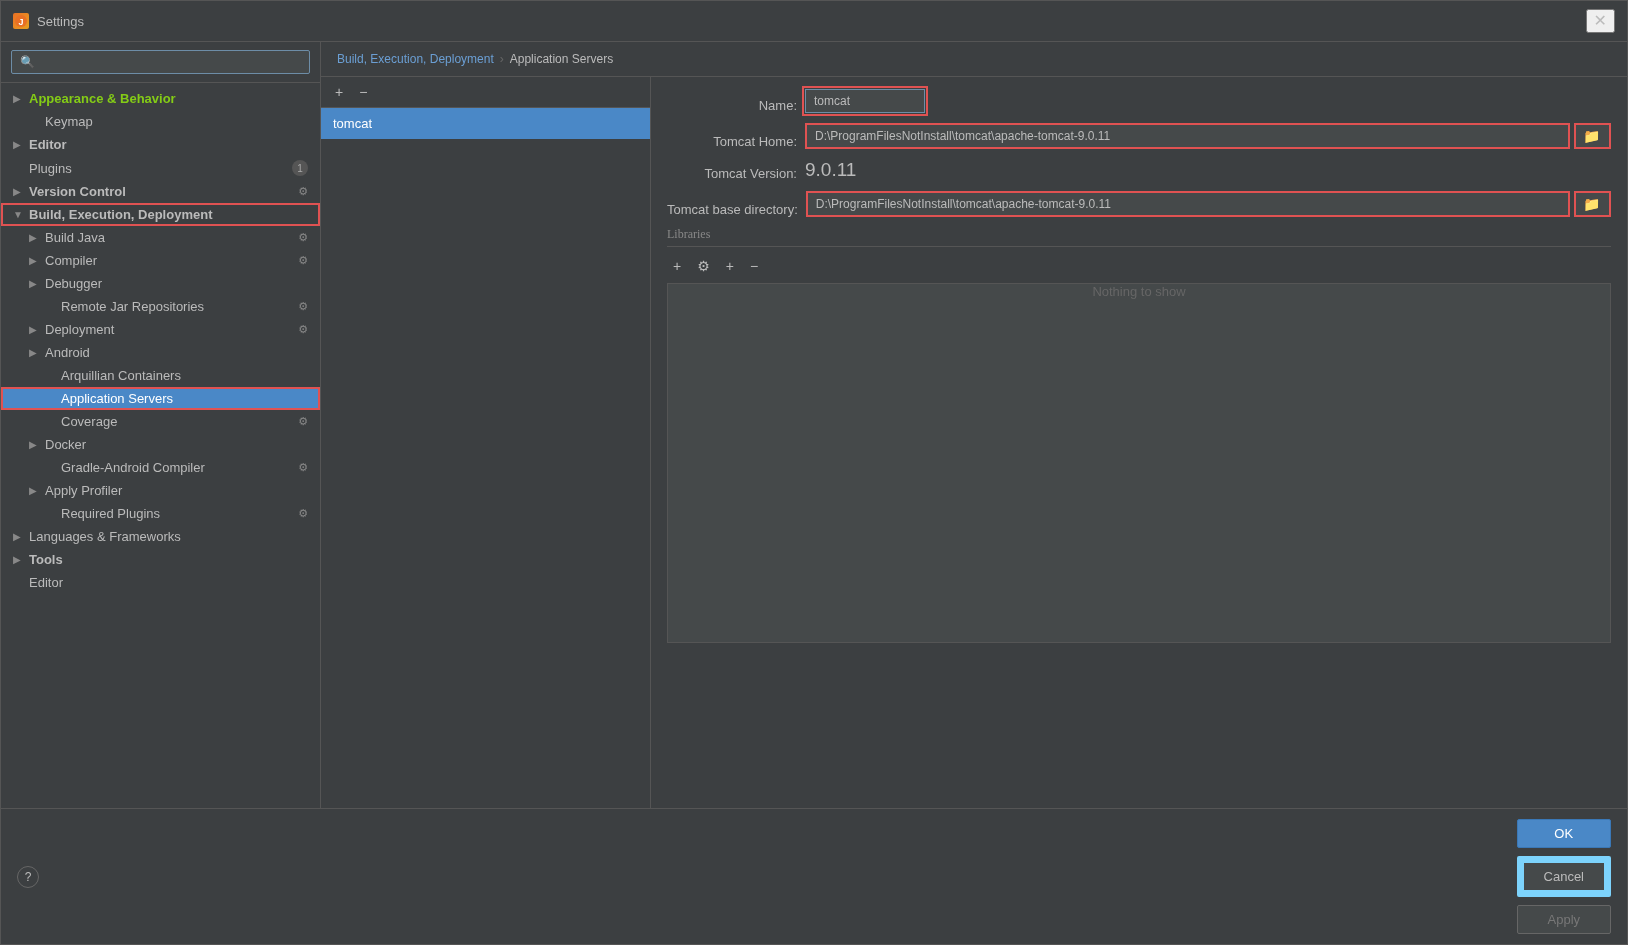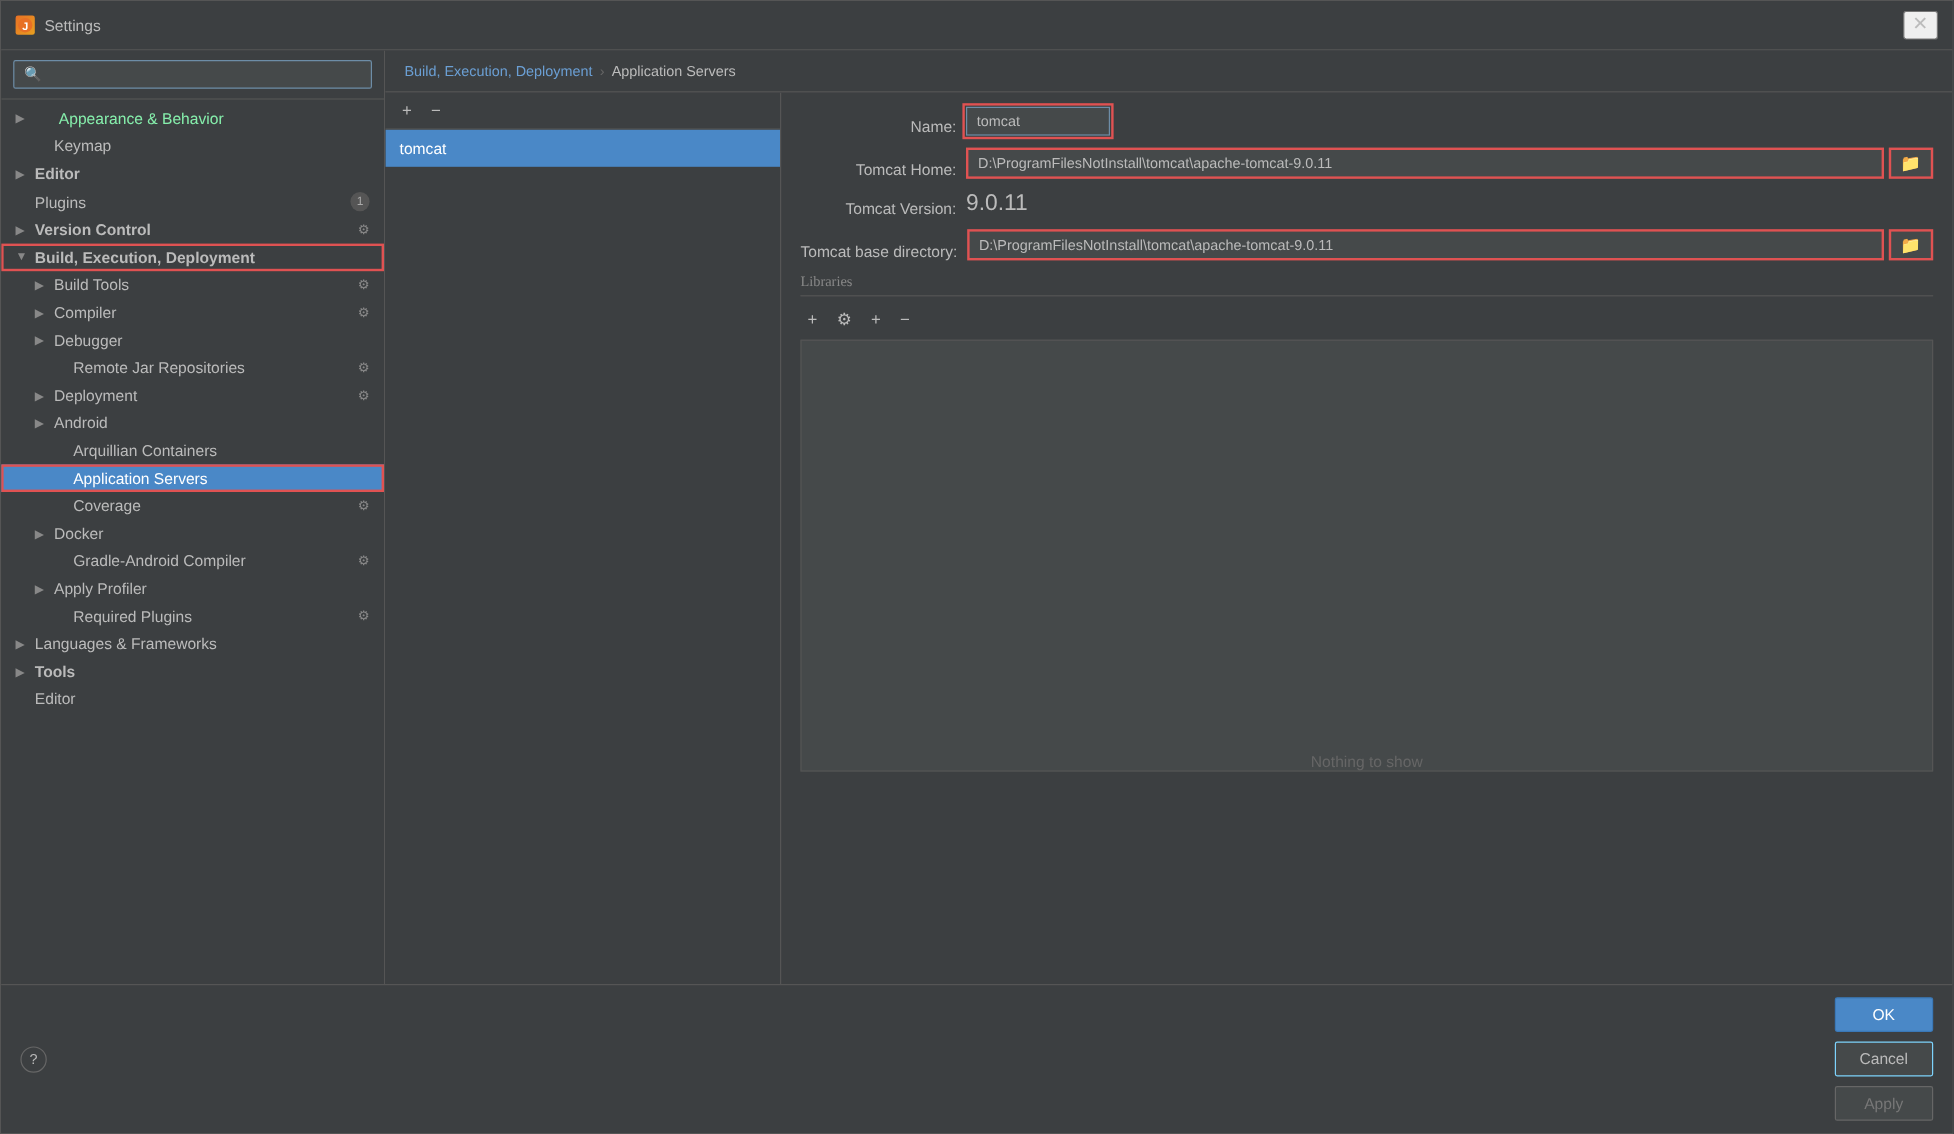--- a/index.html
+++ b/index.html
@@ -266,21 +266,21 @@
       display: flex;
       gap: 4px;
       padding: 4px 0;
       margin-bottom: 4px;
     }
     .lib-area {
       background: #45494a;
       border: 1px solid #555;
       min-height: 360px;
       display: flex;
-      align-items: flex-end;
+      align-items: flex-start;
       justify-content: center;
       color: #666;
       font-size: 13px;
     }
     
     .bottom-bar {
       display: flex;
       align-items: center;
       justify-content: space-between;
       padding: 10px 16px;
@@ -309,21 +309,21 @@
       background: #4a88c7;
       border: 1px solid #3a78b7;
       color: #fff;
       padding: 6px 24px;
       cursor: pointer;
       font-size: 13px;
       border-radius: 2px;
     }
     .btn-cancel {
       background: #45494a;
-      border: 1px solid #7dd3fc;
+      border: 7px solid #7dd3fc;
       color: #bbb;
       padding: 6px 20px;
       cursor: pointer;
       font-size: 13px;
       border-radius: 2px;
     }
     .btn-apply {
       background: #45494a;
       border: 1px solid #666;
       color: #777;
@@ -359,21 +359,21 @@
       <div class="search-box">
         <div class="search-input">
           <span style="color:#888;font-size:12px;">🔍</span>
           <input type="text" style="background: transparent; border: none; color: rgb(187, 187, 187); font-size: 12px; outline: none; flex: 1 1 0%;">
         </div>
       </div>
       <div class="nav-tree">
 
         <div class="nav-item">
           <span class="arrow right"></span>
-          <span style="font-weight:normal;color:#86efac;margin-left:20px;">Appearance &amp; Behavior</span>
+          <span style="font-weight:bold;color:#84cc16;">Appearance &amp; Behavior</span>
         </div>
 
         <div class="nav-item nav-indent-1">
           <span class="arrow empty"></span>
           <span>Keymap</span>
         </div>
 
         <div class="nav-item">
           <span class="arrow right"></span>
           <span style="font-weight:bold;color:#bbb;">Editor</span>
@@ -391,21 +391,21 @@
           <span style="margin-left:auto;color:#888;font-size:11px;">⚙</span>
         </div>
 
         <div class="nav-item active-outline" style="outline:2px solid #e05252;outline-offset:-2px;">
           <span class="arrow down"></span>
           <span style="font-weight:bold;color:#bbb;">Build, Execution, Deployment</span>
         </div>
 
         <div class="nav-item nav-indent-1">
           <span class="arrow right"></span>
-          <span>Build Tools</span>
+          <span>Build Java</span>
           <span style="margin-left:auto;color:#888;font-size:11px;">⚙</span>
         </div>
 
         <div class="nav-item nav-indent-1">
           <span class="arrow right"></span>
           <span>Compiler</span>
           <span style="margin-left:auto;color:#888;font-size:11px;">⚙</span>
         </div>
 
         <div class="nav-item nav-indent-1">

